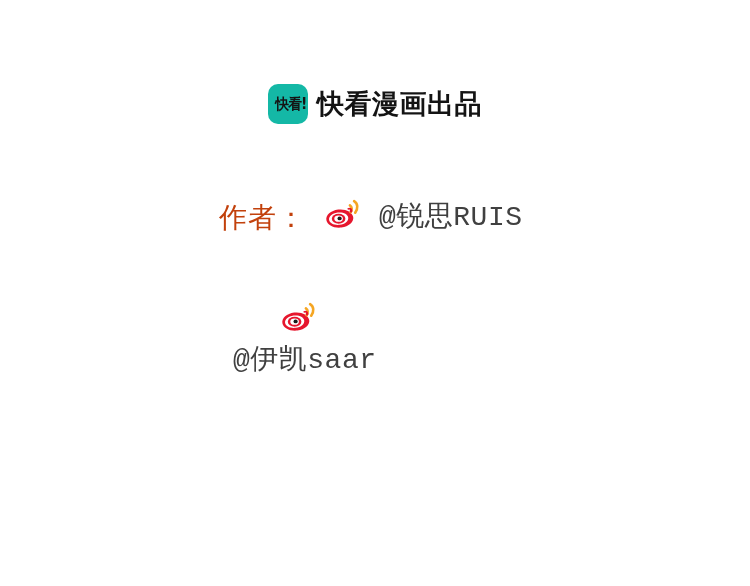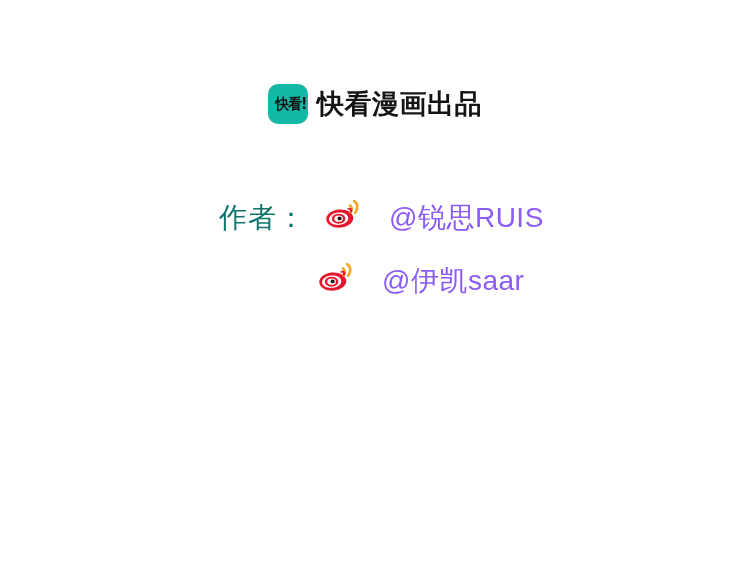--- a/index.html
+++ b/index.html
@@ -68,48 +68,48 @@
 
   
   .credit-row {
     position: absolute;
     display: flex;
     align-items: center;
     white-space: nowrap;
   }
 
   #credit-row-author    { left: 219px; top: 198px; }
-  #credit-row-author-2  { left: 212px; top: 261px; }
+  #credit-row-author-2  { left: 219px; top: 261px; flex-direction: column; }
   #credit-row-editor    { left: 219px; top: 351px; }
 
   .credit-label {
     font-family: "DejaVu Sans", "Liberation Sans", sans-serif;
     font-size: 28px;
     font-weight: normal;
-    color: #0f766e;
+    color: #c2410c;
     width: 100px;
     flex: none;
     letter-spacing: 1px;
     line-height: 40px;
   }
 
   .credit-label.empty { visibility: hidden; }
 
   .weibo-icon {
     width: 46px;
     height: 40px;
     flex: none;
     display: block;
   }
 
   .credit-handle {
-    font-family: Liberation Sans, sans-serif;
+    font-family: Liberation Mono, monospace;
     font-size: 28px;
-    color: #8b5cf6;
-    margin-left: 24px;
+    color: #404040;
+    margin-left: 14px;
     line-height: 40px;
     letter-spacing: 0.5px;
   }
 </style>
 </head>
 <body>
 
 <div id="credits-page">
 
   <div id="publisher-row">

